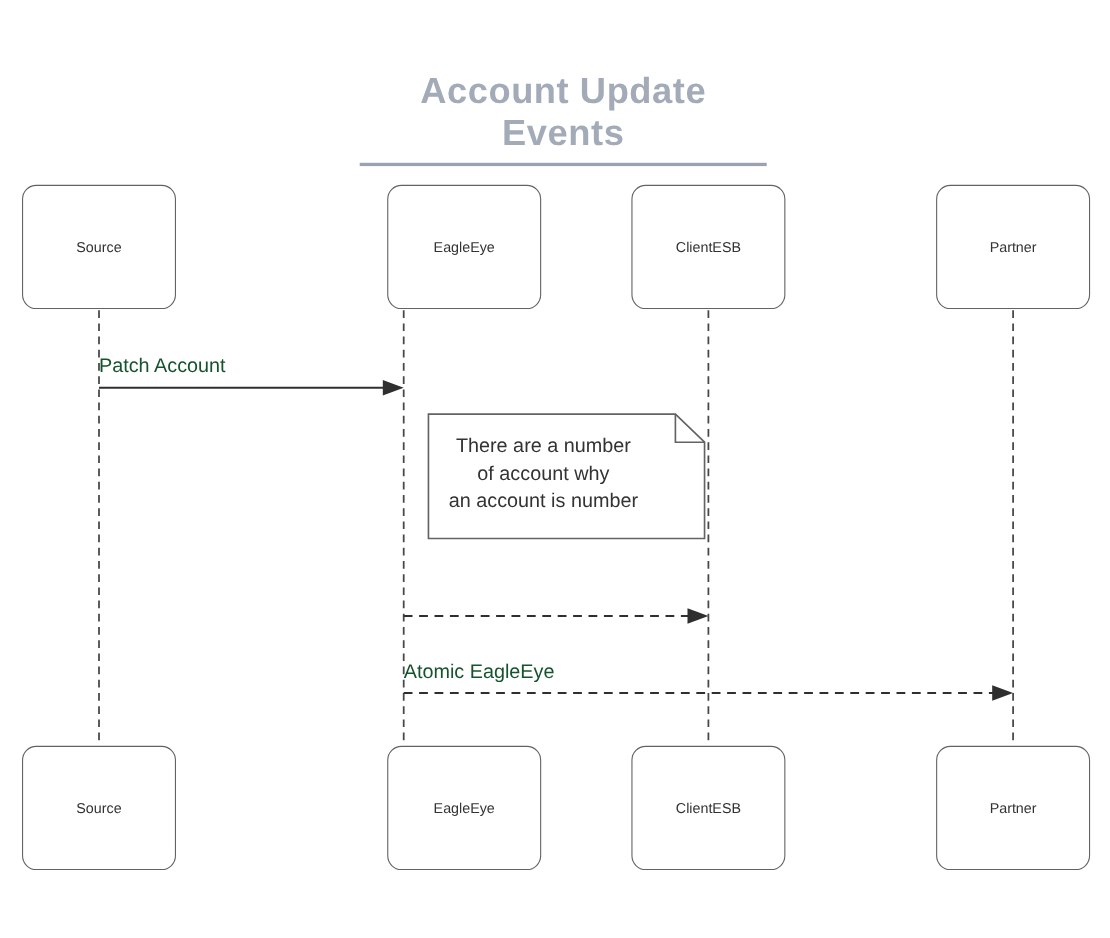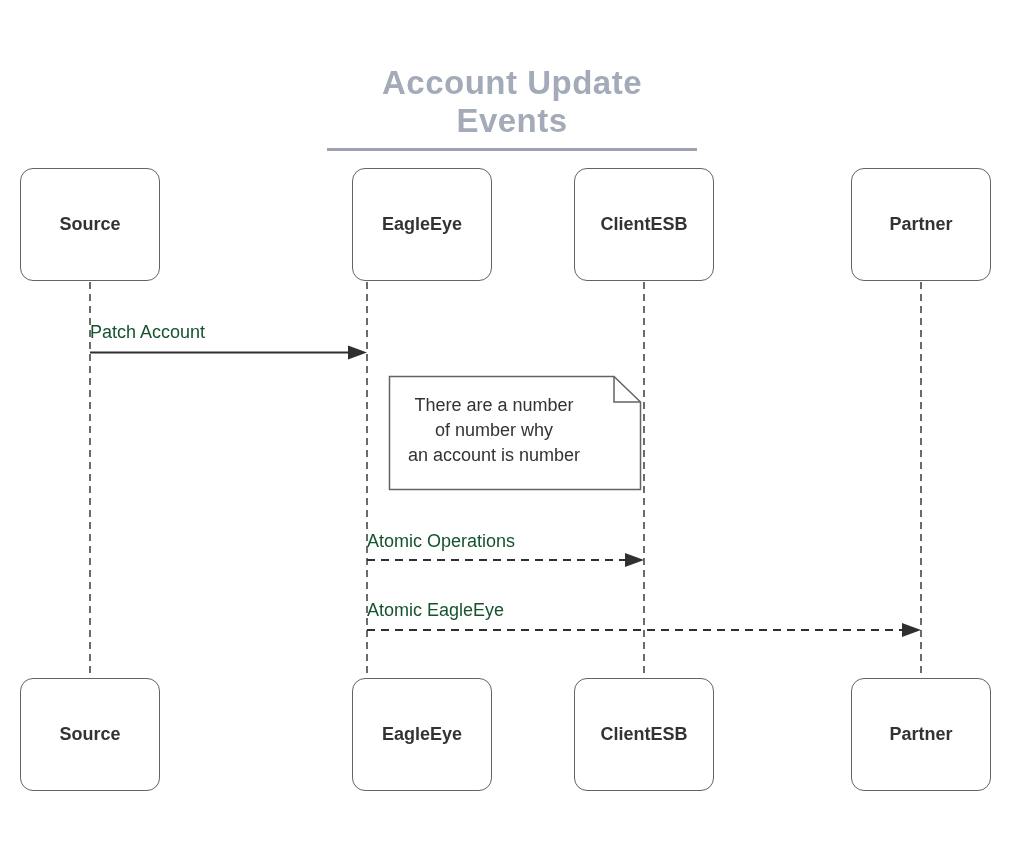--- a/index.html
+++ b/index.html
@@ -35,24 +35,23 @@
     height: 113px;
     background: #ffffff;
     border: 1.5px solid #636363;
     border-radius: 13px;
     box-sizing: border-box;
     display: flex;
     align-items: center;
     justify-content: center;
   }
   .actor-label {
-    font-size: 18px;
+    font-size: 13px;
     color: #333333;
     text-align: center;
-    font-weight: bold;
   }
   .msg-label {
     position: absolute;
     text-align: left;
     font-size: 18px;
     color: #14532d;
     height: 22px;
     line-height: 22px;
   }
   .note-text {
@@ -107,26 +106,25 @@
     <span class="actor-label">EagleEye</span>
   </div>
   <div class="actor-box row-top col-clientesb">
     <span class="actor-label">ClientESB</span>
   </div>
   <div class="actor-box row-top col-partner">
     <span class="actor-label">Partner</span>
   </div>
 
   <div class="msg-label" style="left:90px; width:277px; top:321px;">Patch Account</div>
-  <div class="msg-label" style="left:367px; width:277px; top:530px;">Atomic Operations</div>
   <div class="msg-label" style="left:367px; width:554px; top:599px;">Atomic EagleEye</div>
 
   <div class="note-text">
     <div>There are a number</div>
-    <div>of number why</div>
+    <div>of account why</div>
     <div>an account is number</div>
   </div>
 
   <div class="actor-box row-bottom col-source">
     <span class="actor-label">Source</span>
   </div>
   <div class="actor-box row-bottom col-eagleeye">
     <span class="actor-label">EagleEye</span>
   </div>
   <div class="actor-box row-bottom col-clientesb">

